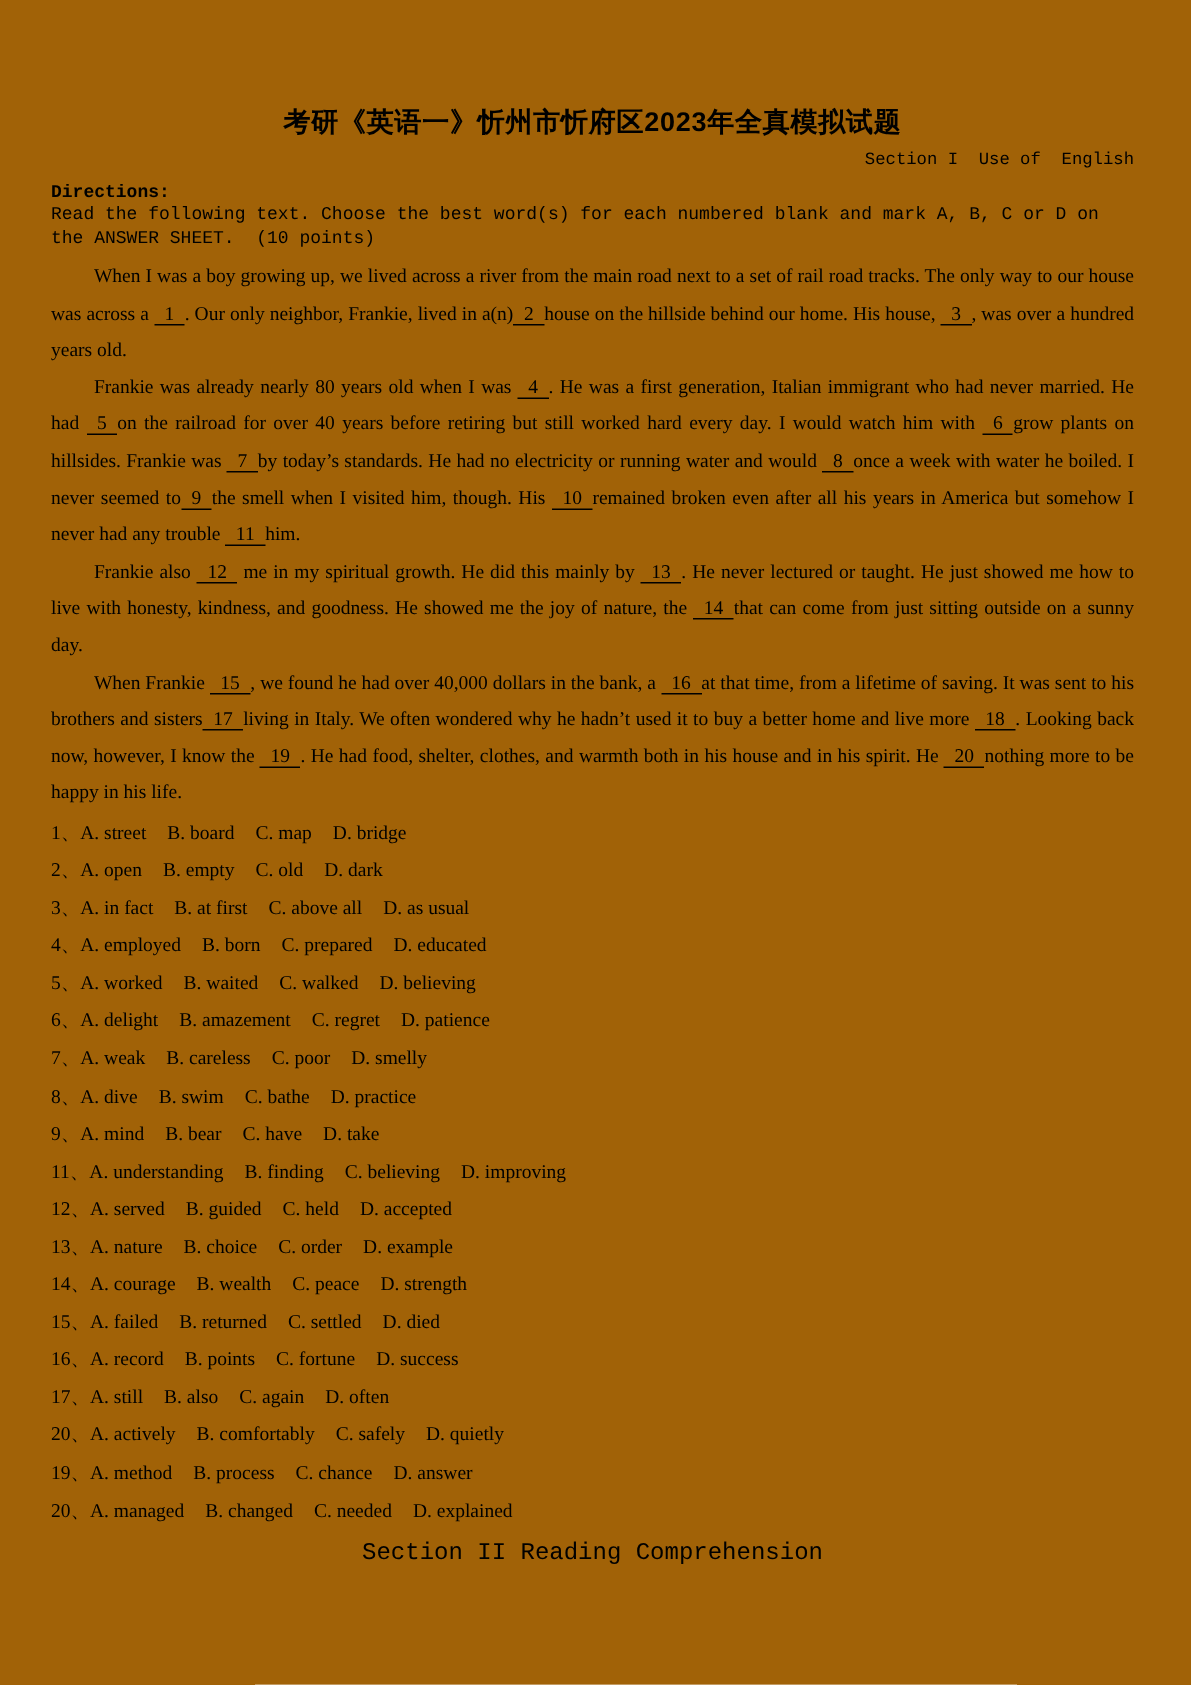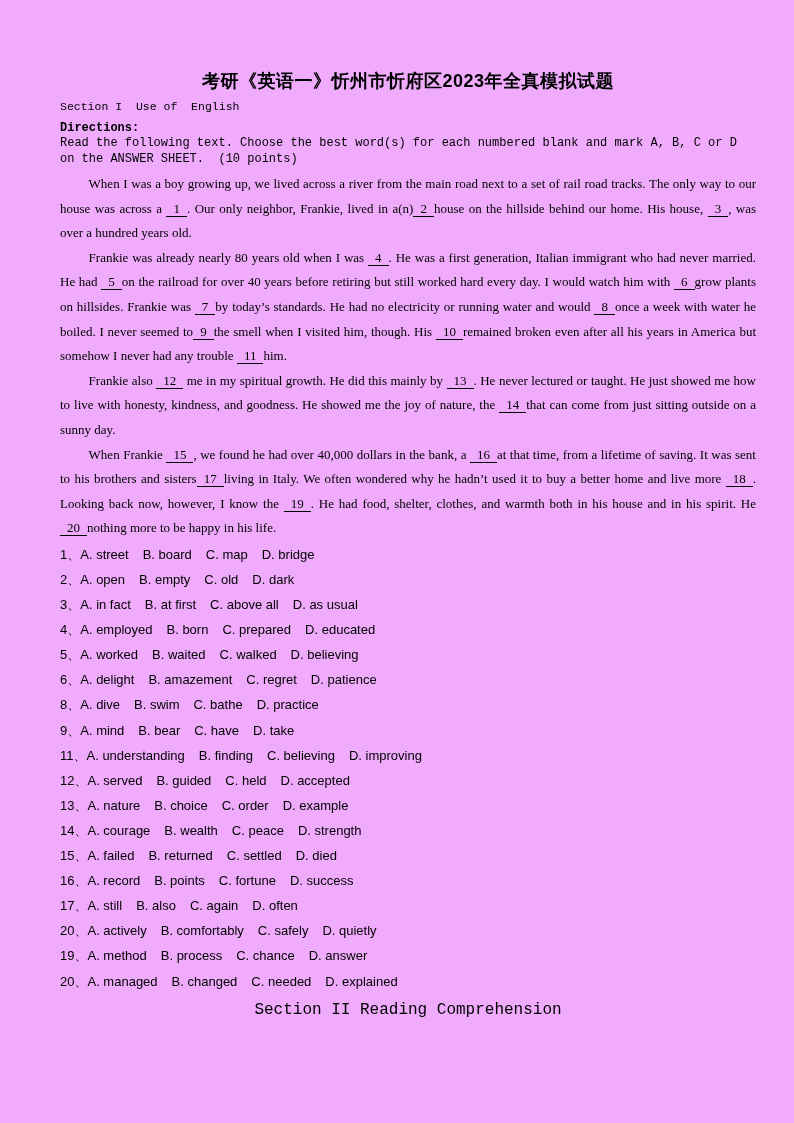--- a/index.html
+++ b/index.html
@@ -8,36 +8,36 @@
     width: 794px;
     height: 1123px;
     margin: 0 auto;
     color: #000000;
     font-family: "Liberation Serif", serif;
     overflow: hidden;
   }
   .page {
     width: 794px;
     height: 1123px;
-    padding: 70px 38px 0 60px;
-    background: #f0abfc;
+    padding: 70px 38px 0 34px;
+    background: #a16207;
   }
   .title {
     font-family: "Liberation Sans", "DejaVu Sans", sans-serif;
     font-weight: bold;
     font-size: 18px;
     line-height: 22px;
     text-align: center;
     letter-spacing: 0.5px;
   }
   .section-heading {
     font-family: "Liberation Mono", "DejaVu Sans Mono", monospace;
     font-size: 11.5px;
     line-height: 16px;
-    text-align: left;
+    text-align: right;
     margin-top: 7px;
     white-space: pre-wrap;
   }
   .directions-label {
     font-family: "Liberation Mono", "DejaVu Sans Mono", monospace;
     font-weight: bold;
     font-size: 12px;
     line-height: 15px;
     margin-top: 6px;
   }
@@ -56,21 +56,21 @@
     text-align: justify;
   }
   .blank {
     display: inline;
     border-bottom: 1px solid #000;
     padding: 0 7px;
     white-space: nowrap;
   }
   .questions { margin-top: 1px; }
   .question {
-    font-family: Liberation Sans, sans-serif;
+    font-family: Liberation Serif, serif;
     font-size: 13px;
     line-height: 25.1px;
     white-space: nowrap;
   }
   .qnum { display: inline; }
   .option { display: inline; margin-right: 14px; }
   .option:last-child { margin-right: 0; }
   .footer-heading {
     font-family: "Liberation Mono", "DejaVu Sans Mono", monospace;
     font-size: 16px;
@@ -95,20 +95,21 @@
       <p class="para">Frankie also <span class="blank">12</span> me in my spiritual growth. He did this mainly by <span class="blank">13</span>. He never lectured or taught. He just showed me how to live with honesty, kindness, and goodness. He showed me the joy of nature, the <span class="blank">14</span>that can come from just sitting outside on a sunny day.</p>
       <p class="para">When Frankie <span class="blank">15</span>, we found he had over 40,000 dollars in the bank, a <span class="blank">16</span>at that time, from a lifetime of saving. It was sent to his brothers and sisters<span class="blank">17</span>living in Italy. We often wondered why he hadn’t used it to buy a better home and live more <span class="blank">18</span>. Looking back now, however, I know the <span class="blank">19</span>. He had food, shelter, clothes, and warmth both in his house and in his spirit. He <span class="blank">20</span>nothing more to be happy in his life.</p>
     </div>
   <div class="questions" id="questions">
       <div class="question"><span class="qnum">1、</span><span class="option">A.  street</span><span class="option">B.  board</span><span class="option">C.  map</span><span class="option">D.  bridge</span></div>
       <div class="question"><span class="qnum">2、</span><span class="option">A.  open</span><span class="option">B.  empty</span><span class="option">C.  old</span><span class="option">D.  dark</span></div>
       <div class="question"><span class="qnum">3、</span><span class="option">A.  in fact</span><span class="option">B.  at first</span><span class="option">C.  above all</span><span class="option">D.  as usual</span></div>
       <div class="question"><span class="qnum">4、</span><span class="option">A.  employed</span><span class="option">B.  born</span><span class="option">C.  prepared</span><span class="option">D.  educated</span></div>
       <div class="question"><span class="qnum">5、</span><span class="option">A.  worked</span><span class="option">B.  waited</span><span class="option">C.  walked</span><span class="option">D.  believing</span></div>
       <div class="question"><span class="qnum">6、</span><span class="option">A.  delight</span><span class="option">B.  amazement</span><span class="option">C.  regret</span><span class="option">D.  patience</span></div>
+      <div class="question"><span class="qnum">7、</span><span class="option">A.  weak</span><span class="option">B.  careless</span><span class="option">C.  poor</span><span class="option">D.  smelly</span></div>
       <div class="question"><span class="qnum">8、</span><span class="option">A.  dive</span><span class="option">B.  swim</span><span class="option">C.  bathe</span><span class="option">D.  practice</span></div>
       <div class="question"><span class="qnum">9、</span><span class="option">A.  mind</span><span class="option">B.  bear</span><span class="option">C.  have</span><span class="option">D.  take</span></div>
       <div class="question"><span class="qnum">11、</span><span class="option">A.  understanding</span><span class="option">B.  finding</span><span class="option">C.  believing</span><span class="option">D.  improving</span></div>
       <div class="question"><span class="qnum">12、</span><span class="option">A.  served</span><span class="option">B.  guided</span><span class="option">C.  held</span><span class="option">D.  accepted</span></div>
       <div class="question"><span class="qnum">13、</span><span class="option">A.  nature</span><span class="option">B.  choice</span><span class="option">C.  order</span><span class="option">D.  example</span></div>
       <div class="question"><span class="qnum">14、</span><span class="option">A.  courage</span><span class="option">B.  wealth</span><span class="option">C.  peace</span><span class="option">D.  strength</span></div>
       <div class="question"><span class="qnum">15、</span><span class="option">A.  failed</span><span class="option">B.  returned</span><span class="option">C.  settled</span><span class="option">D.  died</span></div>
       <div class="question"><span class="qnum">16、</span><span class="option">A.  record</span><span class="option">B.  points</span><span class="option">C.  fortune</span><span class="option">D.  success</span></div>
       <div class="question"><span class="qnum">17、</span><span class="option">A.  still</span><span class="option">B.  also</span><span class="option">C.  again</span><span class="option">D.  often</span></div>
       <div class="question"><span class="qnum">20、</span><span class="option">A.  actively</span><span class="option">B.  comfortably</span><span class="option">C.  safely</span><span class="option">D.  quietly</span></div>

